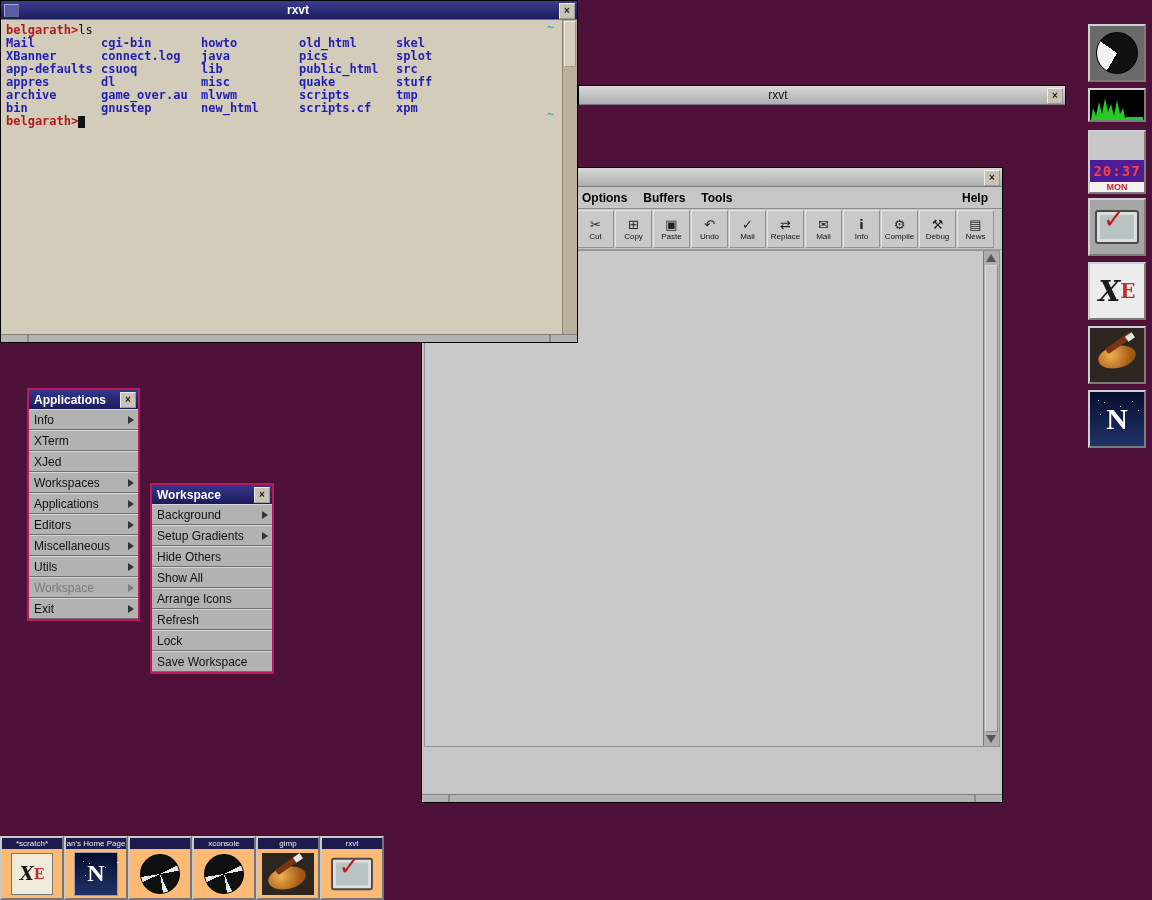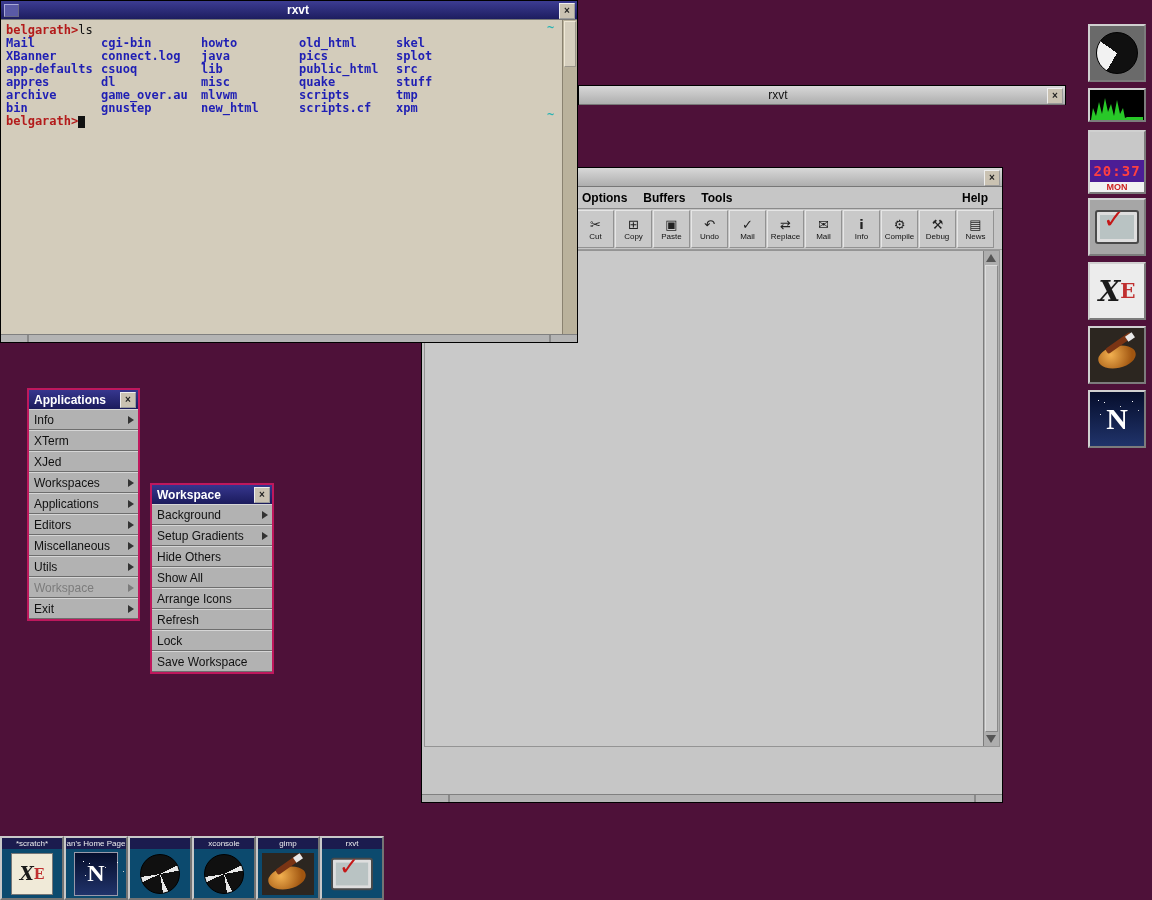--- a/index.html
+++ b/index.html
@@ -119,21 +119,21 @@
   .gimp-brush{position:absolute;left:14px;top:12px;width:30px;height:6px;background:#7a3414;
               transform:rotate(-35deg);border-radius:2px;}
   .gimp-tip{position:absolute;left:36px;top:6px;width:8px;height:6px;background:#e8e8e8;
             transform:rotate(-35deg);}
   .d-ns{top:390px;background:linear-gradient(#060e2c,#20336a);position:absolute;}
   .ns-n{color:#fff;font:bold 30px "Liberation Serif",serif;}
   .stars{position:absolute;left:8px;top:8px;width:1px;height:1px;background:#fff;
          box-shadow:6px 2px 0 #fff,22px 6px 0 #ddd,34px 1px 0 #fff,40px 10px 0 #ccc,2px 14px 0 #eee;}
 
   
-  .btile{position:absolute;top:836px;width:64px;height:64px;background:#0c4a6e;
+  .btile{position:absolute;top:836px;width:64px;height:64px;background:#fdba74;
          border:2px outset #c8c8c8;box-sizing:border-box;overflow:hidden;}
   .blabel{height:11px;background:#1b1b4e;color:#eee;font-size:8px;line-height:11px;
           text-align:center;white-space:nowrap;overflow:hidden;}
   .bicon{height:49px;display:flex;align-items:center;justify-content:center;position:relative;}
   .mini-card{width:40px;height:40px;background:#f0ead8;border:1px solid #777;display:flex;
              align-items:center;justify-content:center;}
   .mini-ns{width:42px;height:42px;background:linear-gradient(#060e2c,#20336a);border:1px solid #99a;
            display:flex;align-items:center;justify-content:center;position:relative;}
   .mini-ns .ns-n{font-size:24px;}
   .icon-pinwheel{width:38px;height:38px;border-radius:50%;border:1px solid #000;

